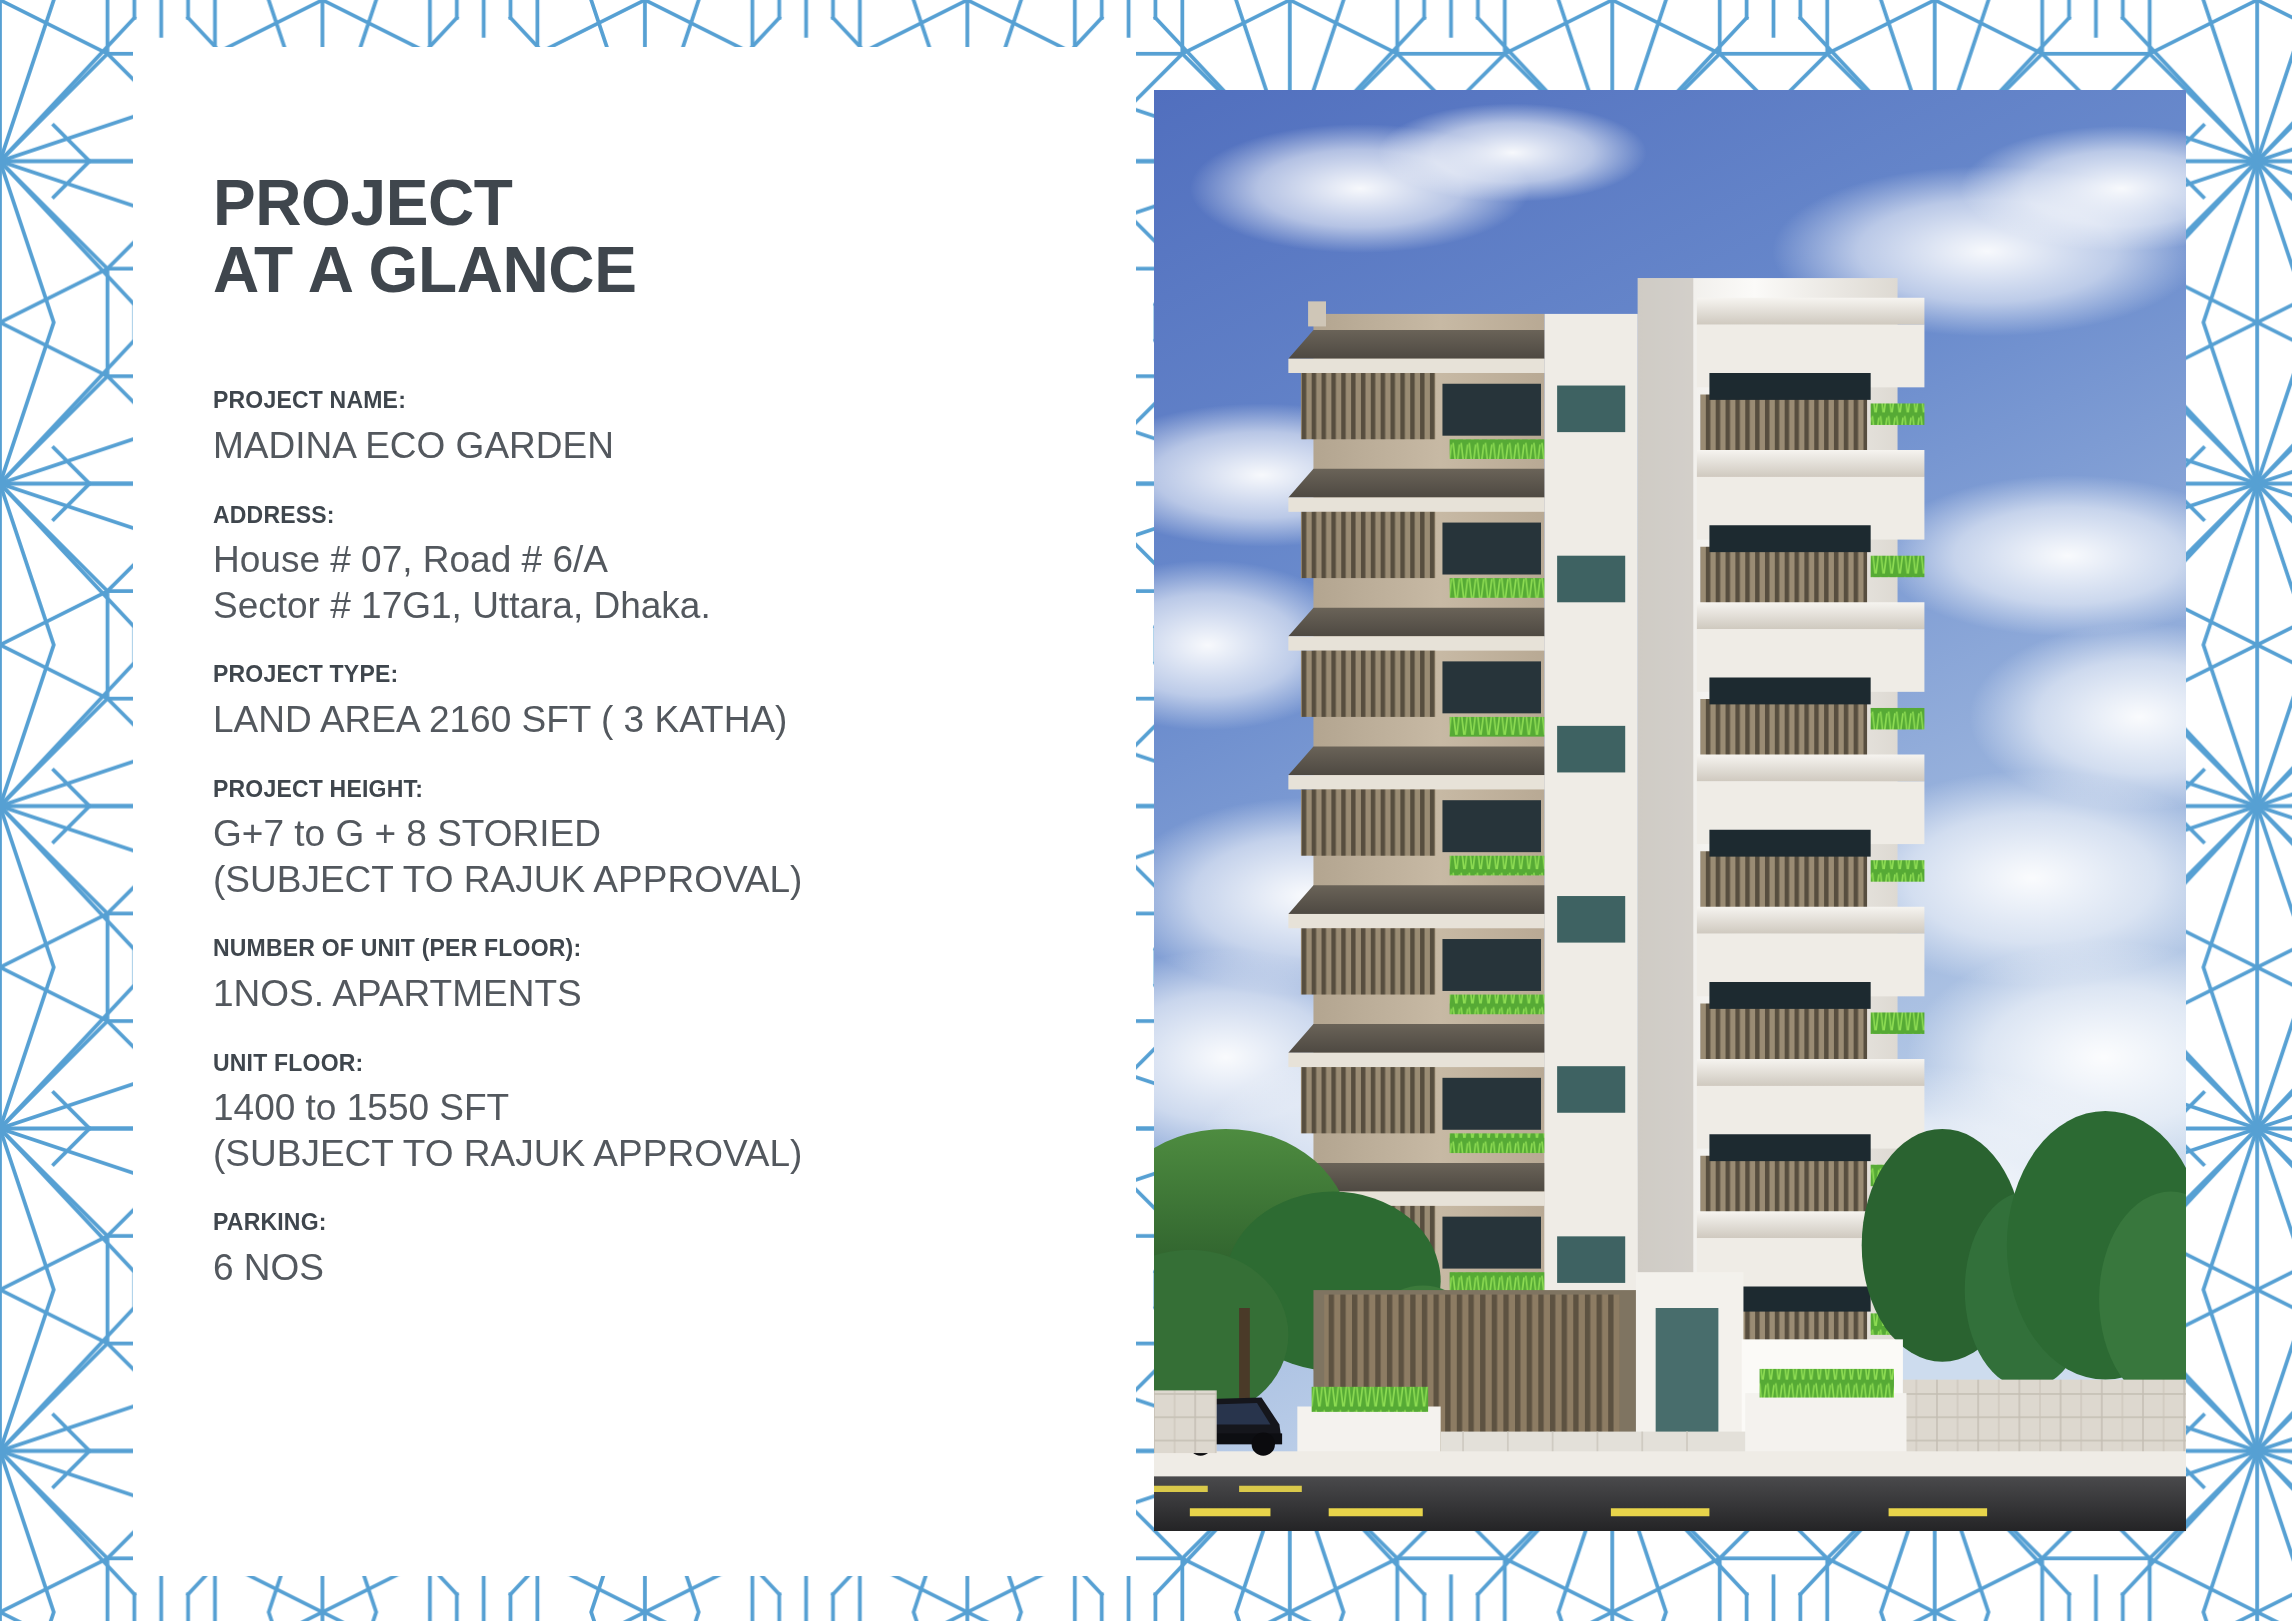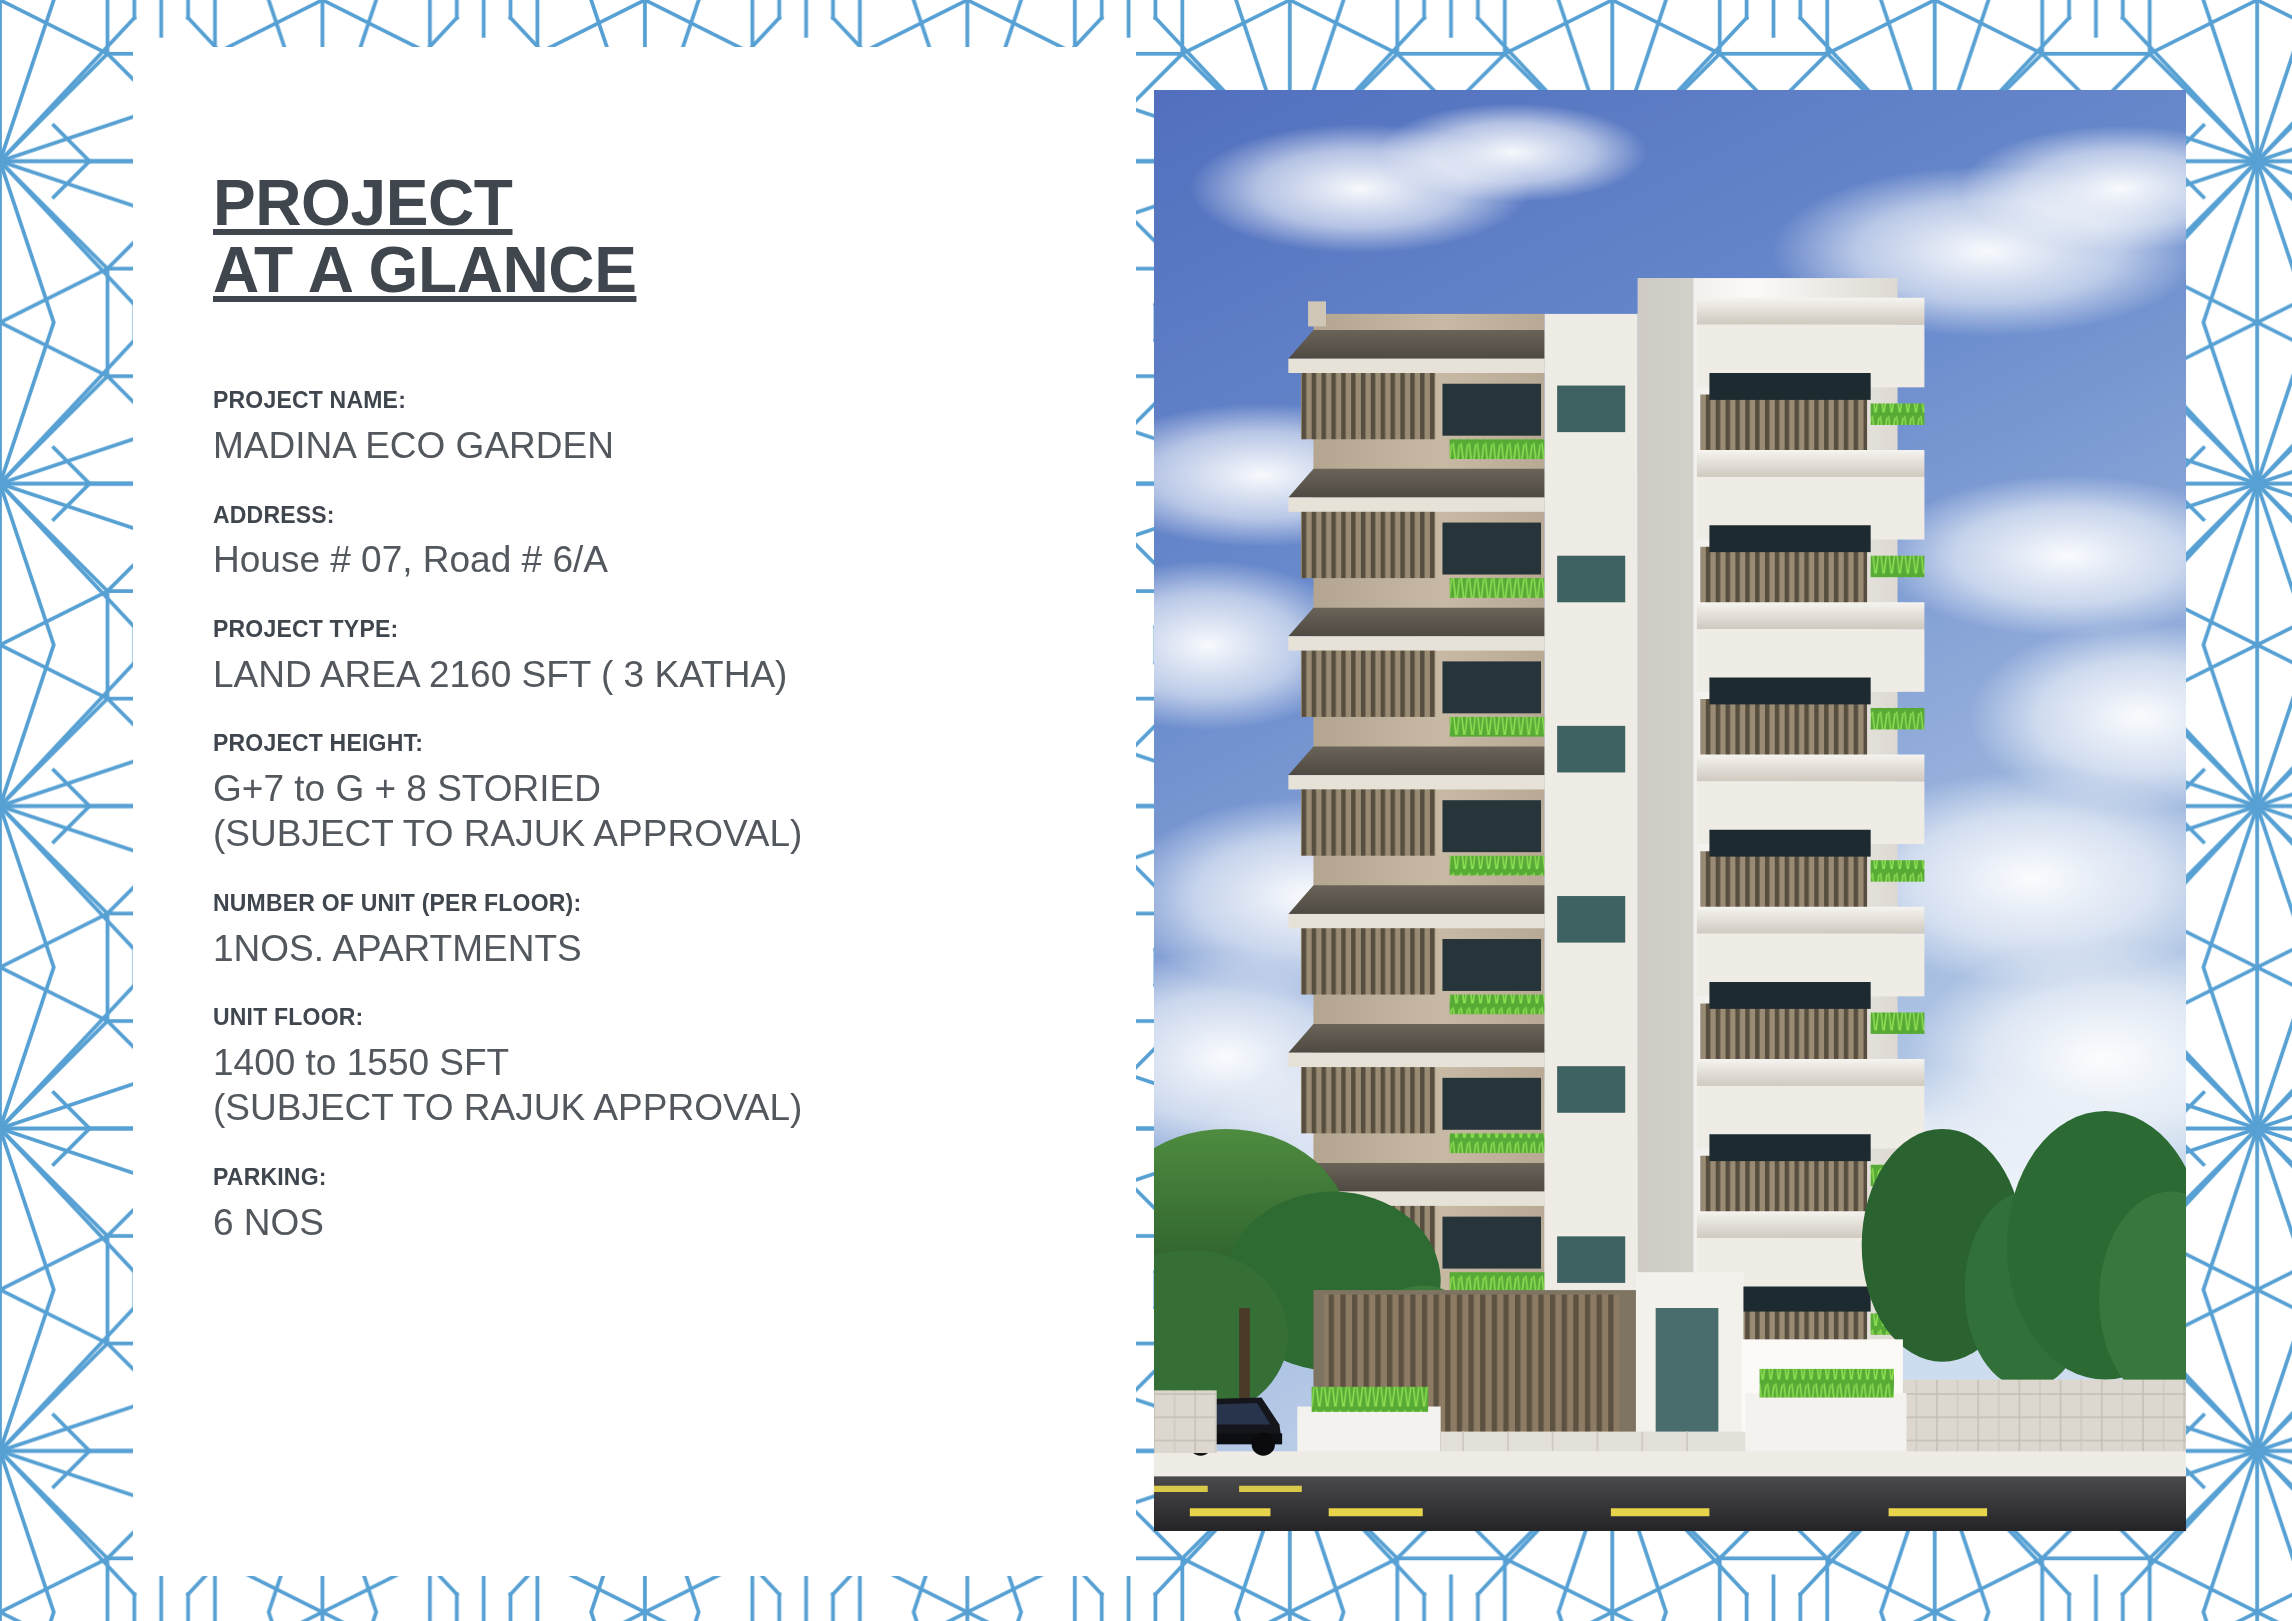--- a/index.html
+++ b/index.html
@@ -13,21 +13,21 @@
   #pattern-layer svg{display:block;width:2293px;height:1622px;}
 
   
   #content-panel{position:absolute;left:133px;top:47px;width:1003px;height:1529px;
                  background:#ffffff;z-index:2;}
 
   
   #text-col{position:absolute;left:213px;top:170px;width:896px;z-index:3;}
 
   #page-title{font-weight:bold;font-size:64px;line-height:1.05;color:#3f464d;
-              letter-spacing:-0.4px;margin:0 0 82px 0;text-decoration:underline;}
+              letter-spacing:-0.4px;margin:0 0 82px 0;}
   #page-title .t-line{display:block;}
 
   .spec{margin:0 0 32px 0;}
   .spec:last-child{margin-bottom:16px;}
   .spec-label{font-weight:bold;font-size:23px;letter-spacing:0.2px;
               color:#3f464d;line-height:1.25;margin-bottom:8px;}
   .spec-value{font-weight:300;font-size:37px;line-height:1.23;color:#53585e;}
   .spec-value .v-line{display:block;}
 
   
@@ -116,20 +116,21 @@
       <div class="spec-label">PROJECT NAME:</div>
       <div class="spec-value">
         <span class="v-line">MADINA ECO GARDEN</span>
       </div>
     </div>
 
     <div class="spec">
       <div class="spec-label">ADDRESS:</div>
       <div class="spec-value">
         <span class="v-line">House # 07, Road # 6/A</span>
+        <span class="v-line">Sector # 17G1, Uttara, Dhaka.</span>
       </div>
     </div>
 
     <div class="spec">
       <div class="spec-label">PROJECT TYPE:</div>
       <div class="spec-value">
         <span class="v-line">LAND AREA 2160 SFT ( 3 KATHA)</span>
       </div>
     </div>
 

